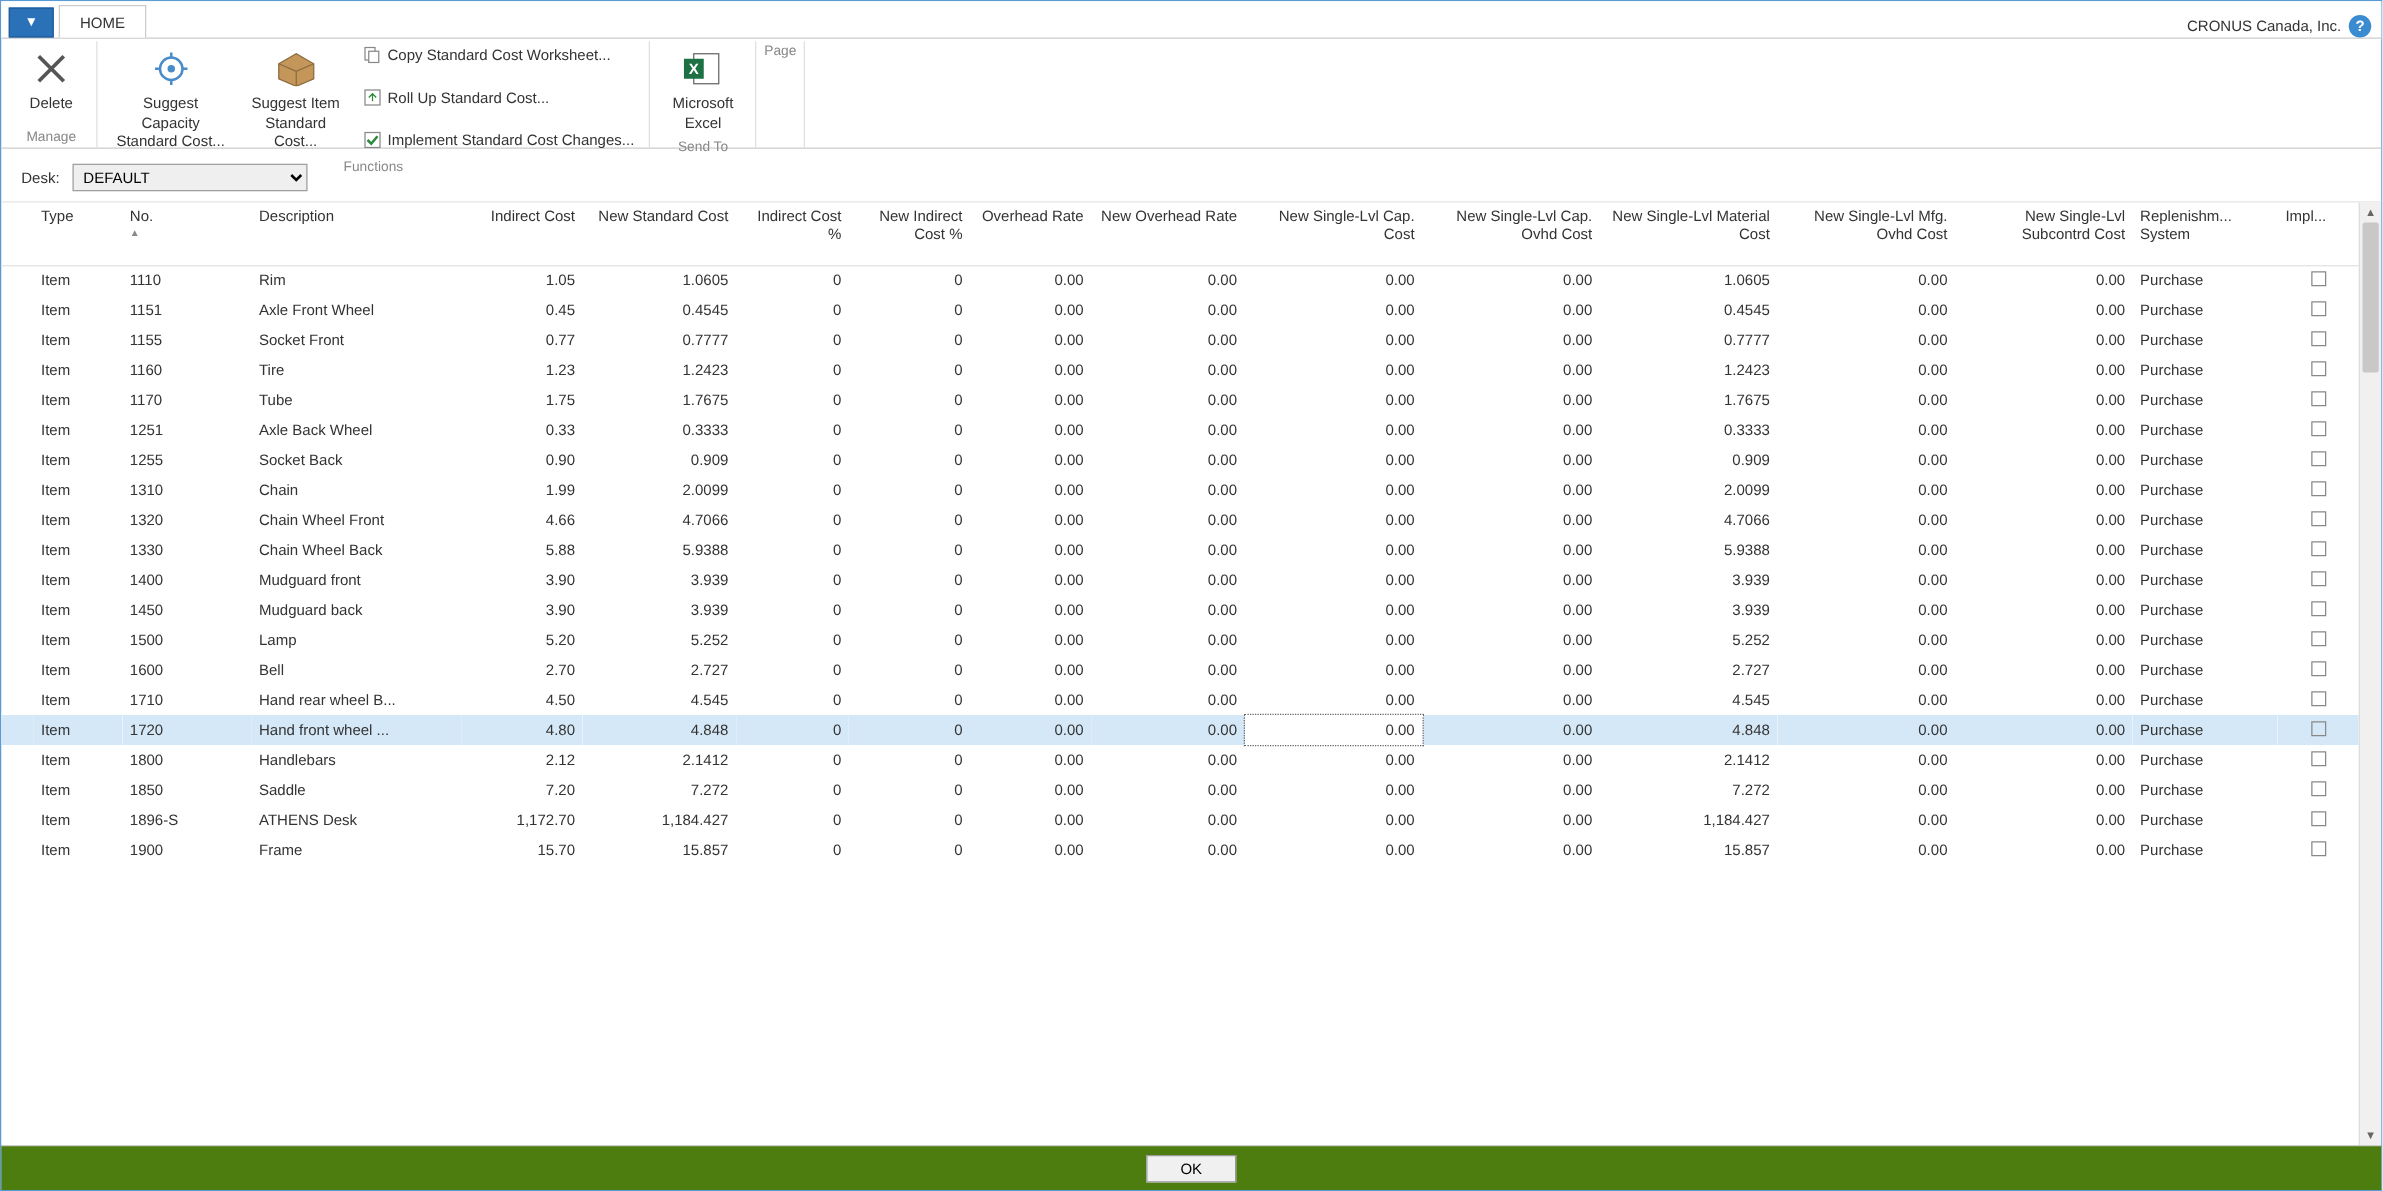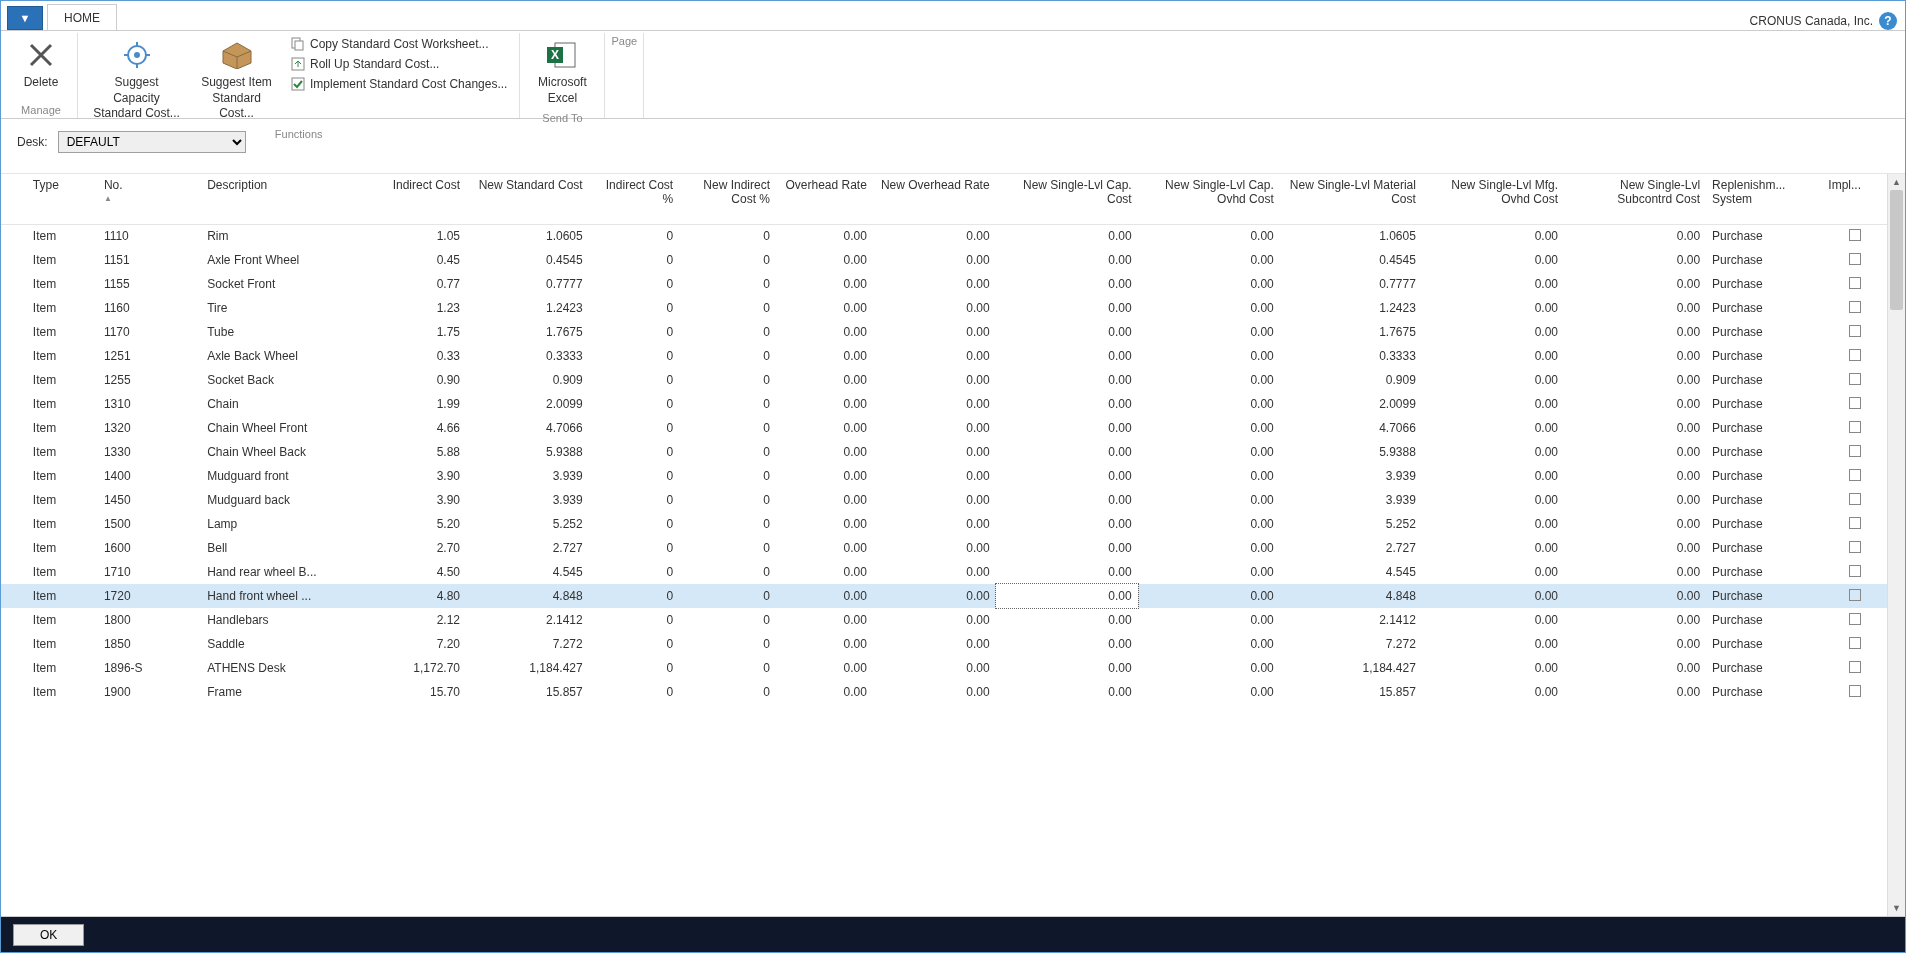--- a/index.html
+++ b/index.html
@@ -19,44 +19,44 @@
 .tab { padding:4px 16px; border:1px solid #ccc; border-bottom:none; background:#fff; margin-left:4px; font-size:12px; cursor:pointer; height:26px; display:flex; align-items:center; }
 .tabbar-right { margin-left:auto; margin-right:8px; display:flex; align-items:center; gap:6px; color:#333; font-size:12px; }
 .help-icon { width:18px; height:18px; border-radius:50%; background:#3a8bd0; color:#fff; display:flex; align-items:center; justify-content:center; font-weight:bold; font-size:12px; }
 
 .ribbon { height:88px; border-bottom:1px solid #ccc; display:flex; padding:2px 4px 0; }
 .ribbon-group { display:flex; flex-direction:column; border-right:1px solid #e0e0e0; padding:0 6px 2px; }
 .ribbon-group-items { display:flex; flex:1; align-items:flex-start; }
 .ribbon-group-label { text-align:center; font-size:11px; color:#888; padding-top:2px; }
 .ribbon-big { display:flex; flex-direction:column; align-items:center; justify-content:flex-start; padding:4px 6px; cursor:pointer; min-width:60px; text-align:center; line-height:1.3; }
 .ribbon-big-icon { width:32px; height:32px; margin:2px 0 4px; display:flex; align-items:center; justify-content:center; }
-.ribbon-small-list { display:flex; flex-direction:column; justify-content:flex-start; gap:2px; padding:2px 4px; }
+.ribbon-small-list { display:flex; flex-direction:column; justify-content:flex-start; gap:16px; padding:2px 4px; }
 .ribbon-small { display:flex; align-items:center; gap:4px; cursor:pointer; padding:1px 2px; white-space:nowrap; }
 .ribbon-small-icon { width:16px; height:16px; display:flex; align-items:center; justify-content:center; }
 
 .filter-row { padding:12px 16px 8px; display:flex; align-items:center; gap:10px; }
 .filter-row select { width:188px; height:22px; border:1px solid #a0a0a0; font-size:12px; padding:0 4px; }
 
-.grid-wrap { flex:1; display:flex; overflow:hidden; border-top:1px solid #e5e5e5;margin-top:12px; }
+.grid-wrap { flex:1; display:flex; overflow:hidden; border-top:1px solid #e5e5e5; }
 .grid { flex:1; overflow:hidden; }
 .grid table { width:100%; border-collapse:collapse; table-layout:fixed; }
 .grid th { font-weight:normal; font-size:12px; color:#333; padding:4px 6px; vertical-align:top; border-bottom:1px solid #e5e5e5; height:50px; }
 .grid th.right, .grid td.right { text-align:right; }
 .grid th.left, .grid td.left { text-align:left; }
 .grid td { font-size:12px; padding:3px 6px; border-bottom:0; height:24px; white-space:nowrap; overflow:hidden; text-overflow:ellipsis; }
 .grid tr.sel td { background:#d5e8f7; }
 .grid tr.sel td.focused { background:#fff; outline:1px dotted #666; }
 .checkbox { width:12px; height:12px; border:1px solid #888; display:inline-block; }
 .scroll-col { width:18px; background:#f0f0f0; border-left:1px solid #ddd; position:relative; }
 .scroll-thumb { position:absolute; left:2px; right:2px; top:16px; height:120px; background:#c8c8c8; border-radius:2px; }
 .scroll-arrow { position:absolute; left:0; right:0; height:16px; display:flex; align-items:center; justify-content:center; color:#666; font-size:9px; }
 .scroll-arrow.up { top:0; }
 .scroll-arrow.down { bottom:0; }
 
-.footer { height:36px; border-top:1px solid #ccc; display:flex; align-items:center; justify-content:flex-start; padding:0 12px; background:#0f172a; }
+.footer { height:36px; border-top:1px solid #ccc; display:flex; align-items:center; justify-content:center; padding:0 12px; background:#4d7c0f; }
 .ok-btn { padding:3px 26px; border:1px solid #999; background:#f0f0f0; cursor:pointer; font-size:12px; }
 
 .sort-arrow { font-size:8px; color:#888; display:block; text-align:left; margin-top:2px; }
 </style>
 </head>
 <body>
 
 <div class="window">
 
 

